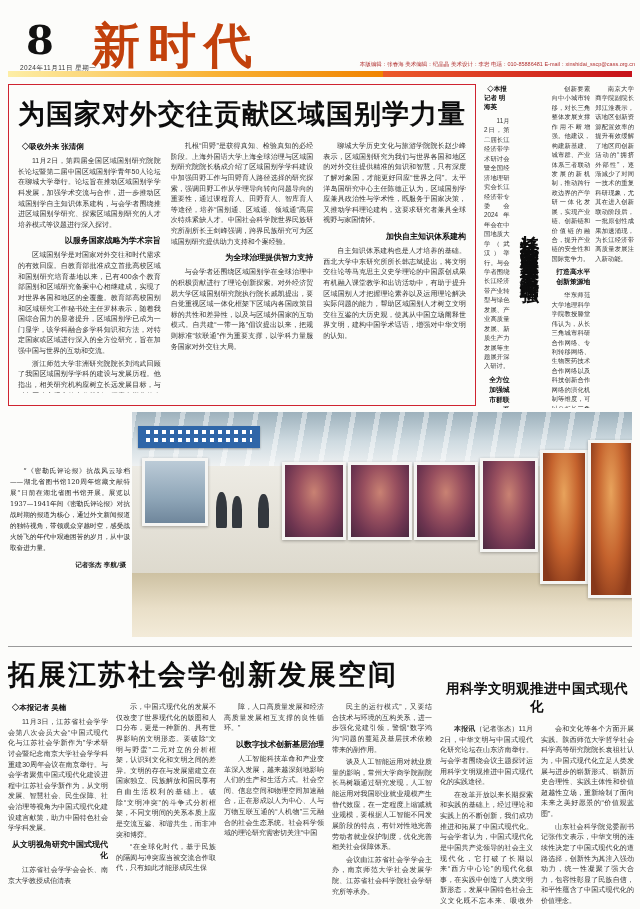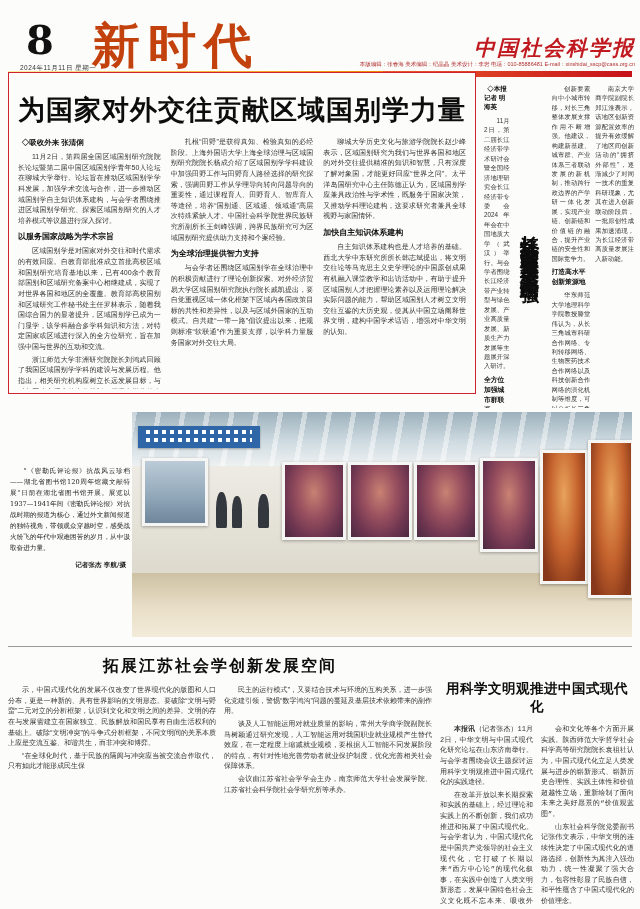--- a/index.html
+++ b/index.html
@@ -16,30 +16,30 @@
             font-family:"DejaVu Serif",serif;font-style:italic;font-weight:900;
             font-size:21px;color:#c01920;letter-spacing:2px;}
   .credits{position:absolute;left:340px;top:61px;width:295px;text-align:right;
             font-size:5.5px;color:#b03030;}
   .bar-left{position:absolute;left:8px;top:71px;width:375px;height:6px;
             background:linear-gradient(90deg,#fdeea6,#f9b234 55%,#f08300);}
   .bar-right{position:absolute;left:383px;top:71px;width:249px;height:6px;
             background:linear-gradient(90deg,#ec5a2a,#c6121a);}
 
   
-  .red-box{position:absolute;left:8px;top:72px;width:468px;height:322px;box-sizing:border-box;
-           border:1.6px solid #cf2430;padding:13px 9px 6px;background:#fcfcfa;}
+  .red-box{position:absolute;left:8px;top:84px;width:468px;height:322px;box-sizing:border-box;
+           border:1.6px solid #cf2430;padding:5px 9px 6px;background:#fcfcfa;}
   .red-box h1{margin:6px 0 9px;text-align:center;font-size:27px;font-weight:900;
               letter-spacing:1px;color:#0d0d0d;}
   .cols{display:flex;gap:10px;height:252px;overflow:hidden;}
   .col{flex:1;overflow:hidden;}
   p.body{margin:0 0 2px;font-size:7px;line-height:1.52;text-align:justify;
          text-indent:2em;color:#333;}
   .byline{font-size:7.5px;font-weight:bold;margin:1px 0 4px;text-indent:.5em;color:#111;}
-  .subhead{text-align:left;font-weight:bold;font-size:8px;margin:5px 0 4px;color:#111;}
+  .subhead{text-align:right;font-weight:bold;font-size:8px;margin:5px 0 4px;color:#111;}
 
   
   .yangtze{position:absolute;left:484px;top:84px;width:150px;height:324px;
            display:flex;gap:5px;overflow:hidden;}
   .ycol{overflow:hidden;}
   .ycol p.body{font-size:6.3px;line-height:1.5;}
   .ycol .byline{font-size:6.5px;}
   .ycol .subhead{font-size:6.8px;margin:4px 0 3px;}
   .yc1{width:27px;} .yc2{width:41px;} .yc3{width:41px;}
   .vhead{width:32px;writing-mode:vertical-rl;text-orientation:upright;
@@ -70,38 +70,37 @@
   
   .caption{position:absolute;left:10px;top:466px;width:120px;height:158px;overflow:hidden;}
   .caption p{margin:0;font-family:"DejaVu Serif",serif;font-size:6.6px;line-height:1.68;
              text-align:justify;text-indent:2em;color:#222;}
   .caption .credit{margin-top:5px;text-align:right;font-weight:bold;text-indent:0;
              padding-right:4px;font-size:6.6px;}
 
   
   .bottom-rule{position:absolute;left:8px;top:646px;width:624px;height:1px;background:#9a9a9a;}
   .jiangsu{position:absolute;left:8px;top:652px;width:424px;height:252px;overflow:hidden;}
-  .jiangsu h2{margin:4px 0 8px;text-align:center;font-size:16px;font-weight:900;
+  .jiangsu h2{margin:4px 0 8px;text-align:left;font-size:28px;font-weight:900;
               letter-spacing:2px;color:#0d0d0d;}
   .jiangsu .cols{height:206px;gap:8px;}
-  .shandong{position:absolute;left:440px;top:652px;width:194px;height:252px;overflow:hidden;font-family:Liberation Mono, monospace;}
+  .shandong{position:absolute;left:440px;top:652px;width:194px;height:252px;overflow:hidden;}
   .shandong h2{margin:28px 0 8px;text-align:center;font-size:13.5px;font-weight:900;
               letter-spacing:.5px;color:#0d0d0d;}
   .shandong .cols{height:188px;gap:8px;}
   .lead b{font-weight:bold;}
 </style>
 </head>
 <body>
 
 <div class="page">
 
   <div class="page-num">8</div>
   <div class="page-date">2024年11月11日 星期一</div>
   <div class="section-title">新时代</div>
-  <div class="masthead">中国社会科学报</div>
   <div class="credits">本版编辑：张春海 美术编辑：纪晶晶 美术设计：李岩 电话：010-85886481 E-mail：xinshidai_sscp@cass.org.cn</div>
   <div class="bar-left"></div>
   <div class="bar-right"></div>
 
   <div class="red-box">
     <h1>为国家对外交往贡献区域国别学力量</h1>
     <div class="cols">
       <div class="col">
         <div class="byline">◇吸收外来 张清俐</div>
         <p class="body">11月2日，第四届全国区域国别研究院院长论坛暨第二届中国区域国别学青年50人论坛在聊城大学举行。论坛旨在推动区域国别学学科发展，加强学术交流与合作，进一步推动区域国别学自主知识体系建构，与会学者围绕推进区域国别学研究、探索区域国别研究的人才培养模式等议题进行深入探讨。</p>
@@ -164,22 +163,33 @@
     <p>“《密勒氏评论报》抗战风云珍档——湖北省图书馆120周年馆藏文献特展”日前在湖北省图书馆开展。展览以1937—1941年间《密勒氏评论报》对抗战时期的报道为核心，通过外文新闻报道的独特视角，带领观众穿越时空，感受战火纷飞的年代中艰难困苦的岁月，从中汲取奋进力量。</p>
     <p class="credit">记者张杰 李航/摄</p>
   </div>
 
   <div class="bottom-rule"></div>
 
   <div class="jiangsu">
     <h2>拓展江苏社会学创新发展空间</h2>
     <div class="cols">
       <div class="col">
+        <div class="byline">◇本报记者 吴楠</div>
+        <p class="body">11月3日，江苏省社会学学会第八次会员大会“中国式现代化与江苏社会学新作为”学术研讨会暨纪念南京大学社会学学科重建30周年会议在南京举行。与会学者聚焦中国式现代化建设进程中江苏社会学新作为，从文明发展、智慧社会、民生保障、社会治理等视角为中国式现代化建设建言献策，助力中国特色社会学学科发展。</p>
+        <div class="subhead">从文明视角研究中国式现代化</div>
+        <p class="body">江苏省社会学学会会长、南京大学教授成伯清表</p>
+      </div>
+      <div class="col">
         <p class="body">示，中国式现代化的发展不仅改变了世界现代化的版图和人口分布，更是一种新的、具有世界影响的文明形态。要破除“文明与野蛮”二元对立的分析框架，认识到文化和文明之间的差异。文明的存在与发展需建立在国家独立、民族解放和国民享有自由生活权利的基础上。破除“文明冲突”的斗争式分析框架，不同文明间的关系本质上应是交流互鉴、和谐共生，而非冲突和博弈。</p>
         <p class="body">“在全球化时代，基于民族的隔阂与冲突应当被交流合作取代，只有如此才能形成民生保</p>
+      </div>
+      <div class="col">
+        <p class="body">障，人口高质量发展和经济高质量发展相互支撑的良性循环。”</p>
+        <div class="subhead">以数字技术创新基层治理</div>
+        <p class="body">人工智能科技革命和产业变革深入发展，越来越深刻地影响人们的生产和生活方式。社会空间、信息空间和物理空间加速融合，正在形成以人为中心、人与万物互联互通的“人机物”三元融合的社会生态系统。社会科学领域的理论研究需密切关注“中国</p>
       </div>
       <div class="col">
         <p class="body">民主的运行模式”，又要结合技术与环境的互构关系，进一步强化党建引领，警惕“数字鸿沟”问题的蔓延及基层技术依赖带来的副作用。</p>
         <p class="body">谈及人工智能运用对就业质量的影响，常州大学商学院副院长马树颖通过研究发现，人工智能运用对我国职业就业规模产生替代效应，在一定程度上缩减就业规模，要根据人工智能不同发展阶段的特点，有针对性地完善劳动者就业保护制度，优化完善相关社会保障体系。</p>
         <p class="body">会议由江苏省社会学学会主办，南京师范大学社会发展学院、江苏省社会科学院社会学研究所等承办。</p>
       </div>
     </div>
   </div>
 
   <div class="shandong">

